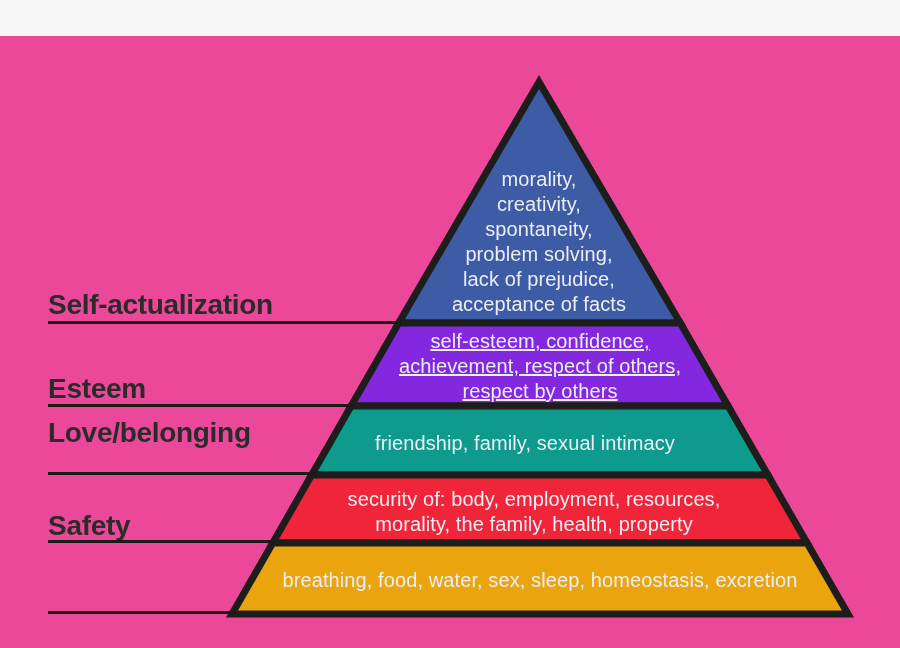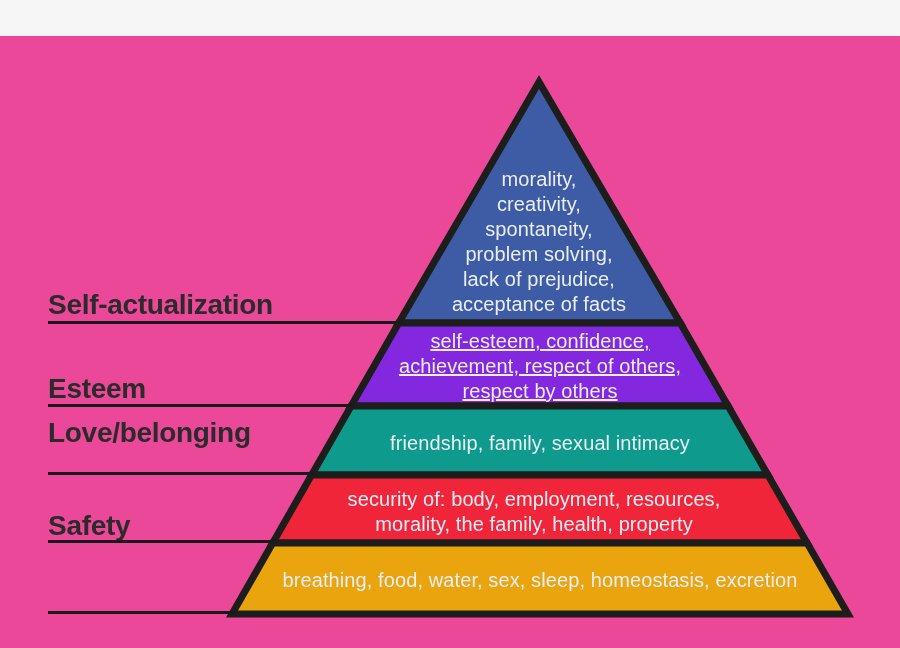--- a/index.html
+++ b/index.html
@@ -48,21 +48,21 @@
   }
   .label-line {
     position: absolute;
     left: 48px;
     height: 3px;
     background: #1a1a1a;
   }
   
   .txt-self  { left: 384px; width: 310px; top: 131px; }
   .txt-esteem{ left: 354px; width: 372px; top: 293px; text-decoration: underline; }
-  .txt-love  { left: 339px; width: 402px; top: 395px; }
+  .txt-love  { left: 324px; width: 402px; top: 395px; }
   .txt-safety{ left: 293px; width: 482px; top: 451px; }
   .txt-physio{ left: 249px; width: 582px; top: 532px; }
   
   .lbl-self  { top: 254px; }
   .lbl-esteem{ top: 338px; }
   .lbl-love  { top: 382px; }
   .lbl-safety{ top: 475px; }
   .lbl-physio{ top: 546px; }
   .line-self  { top: 285px; width: 354px; }
   .line-esteem{ top: 368px; width: 306px; }

